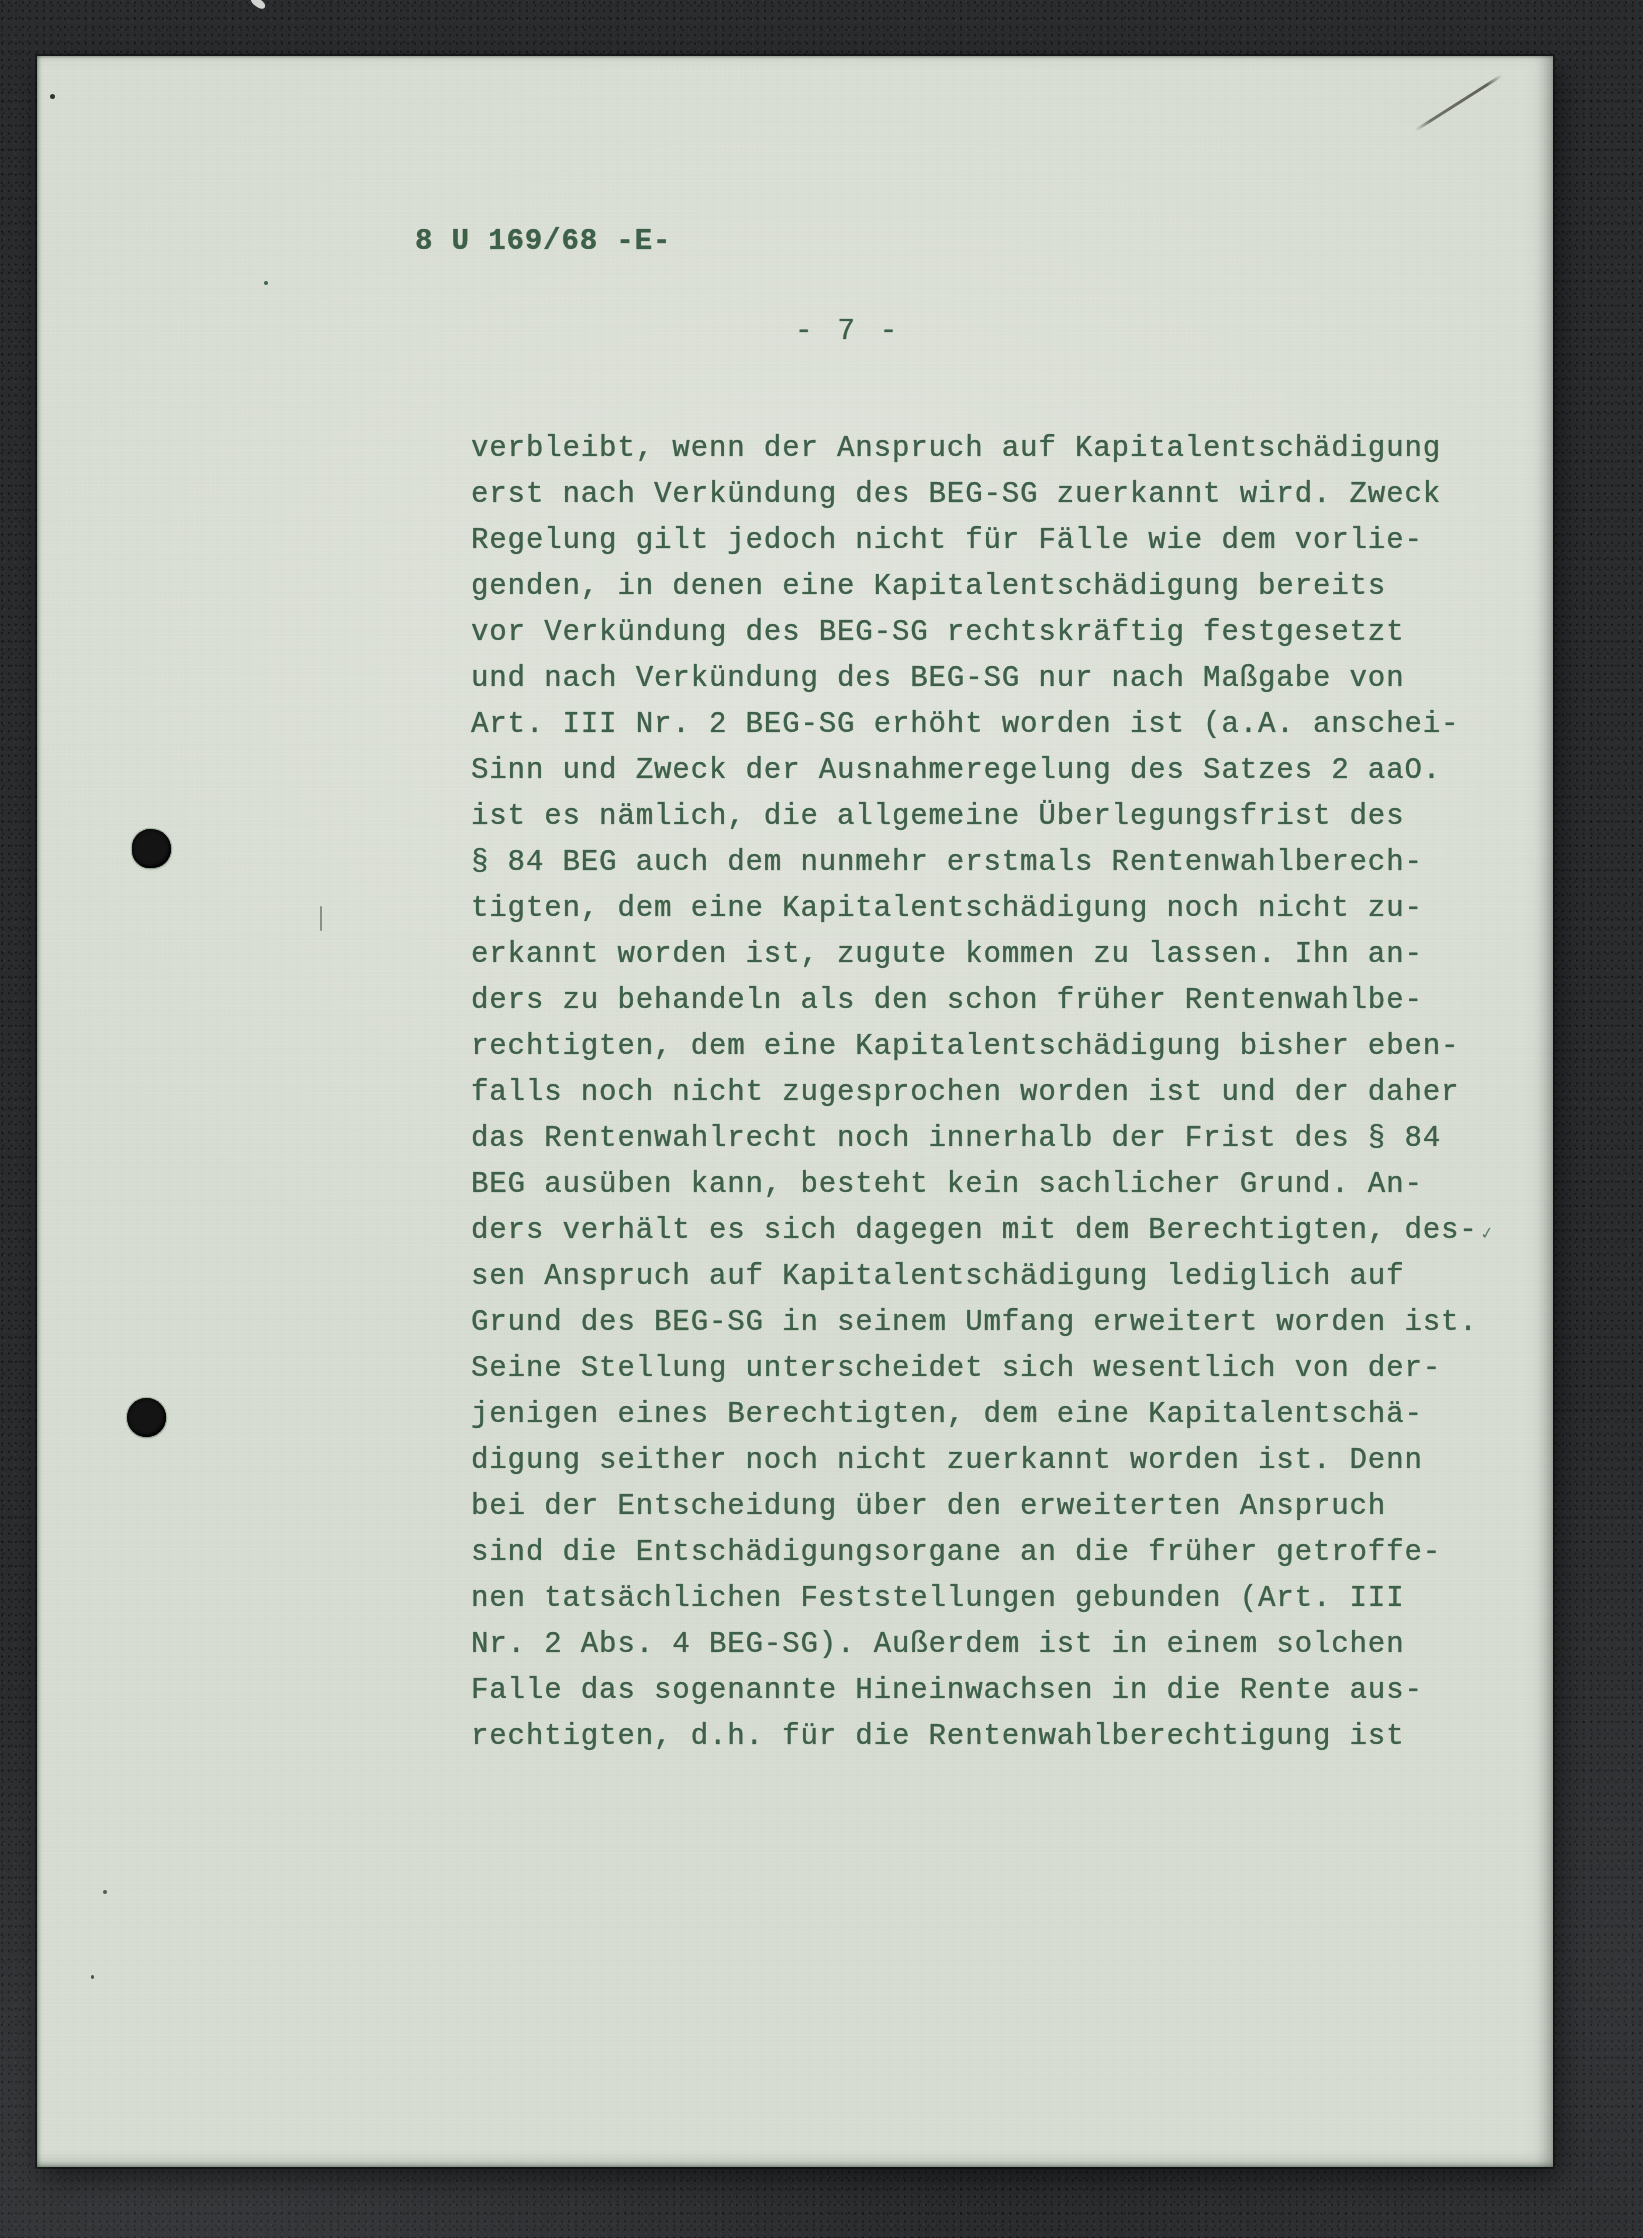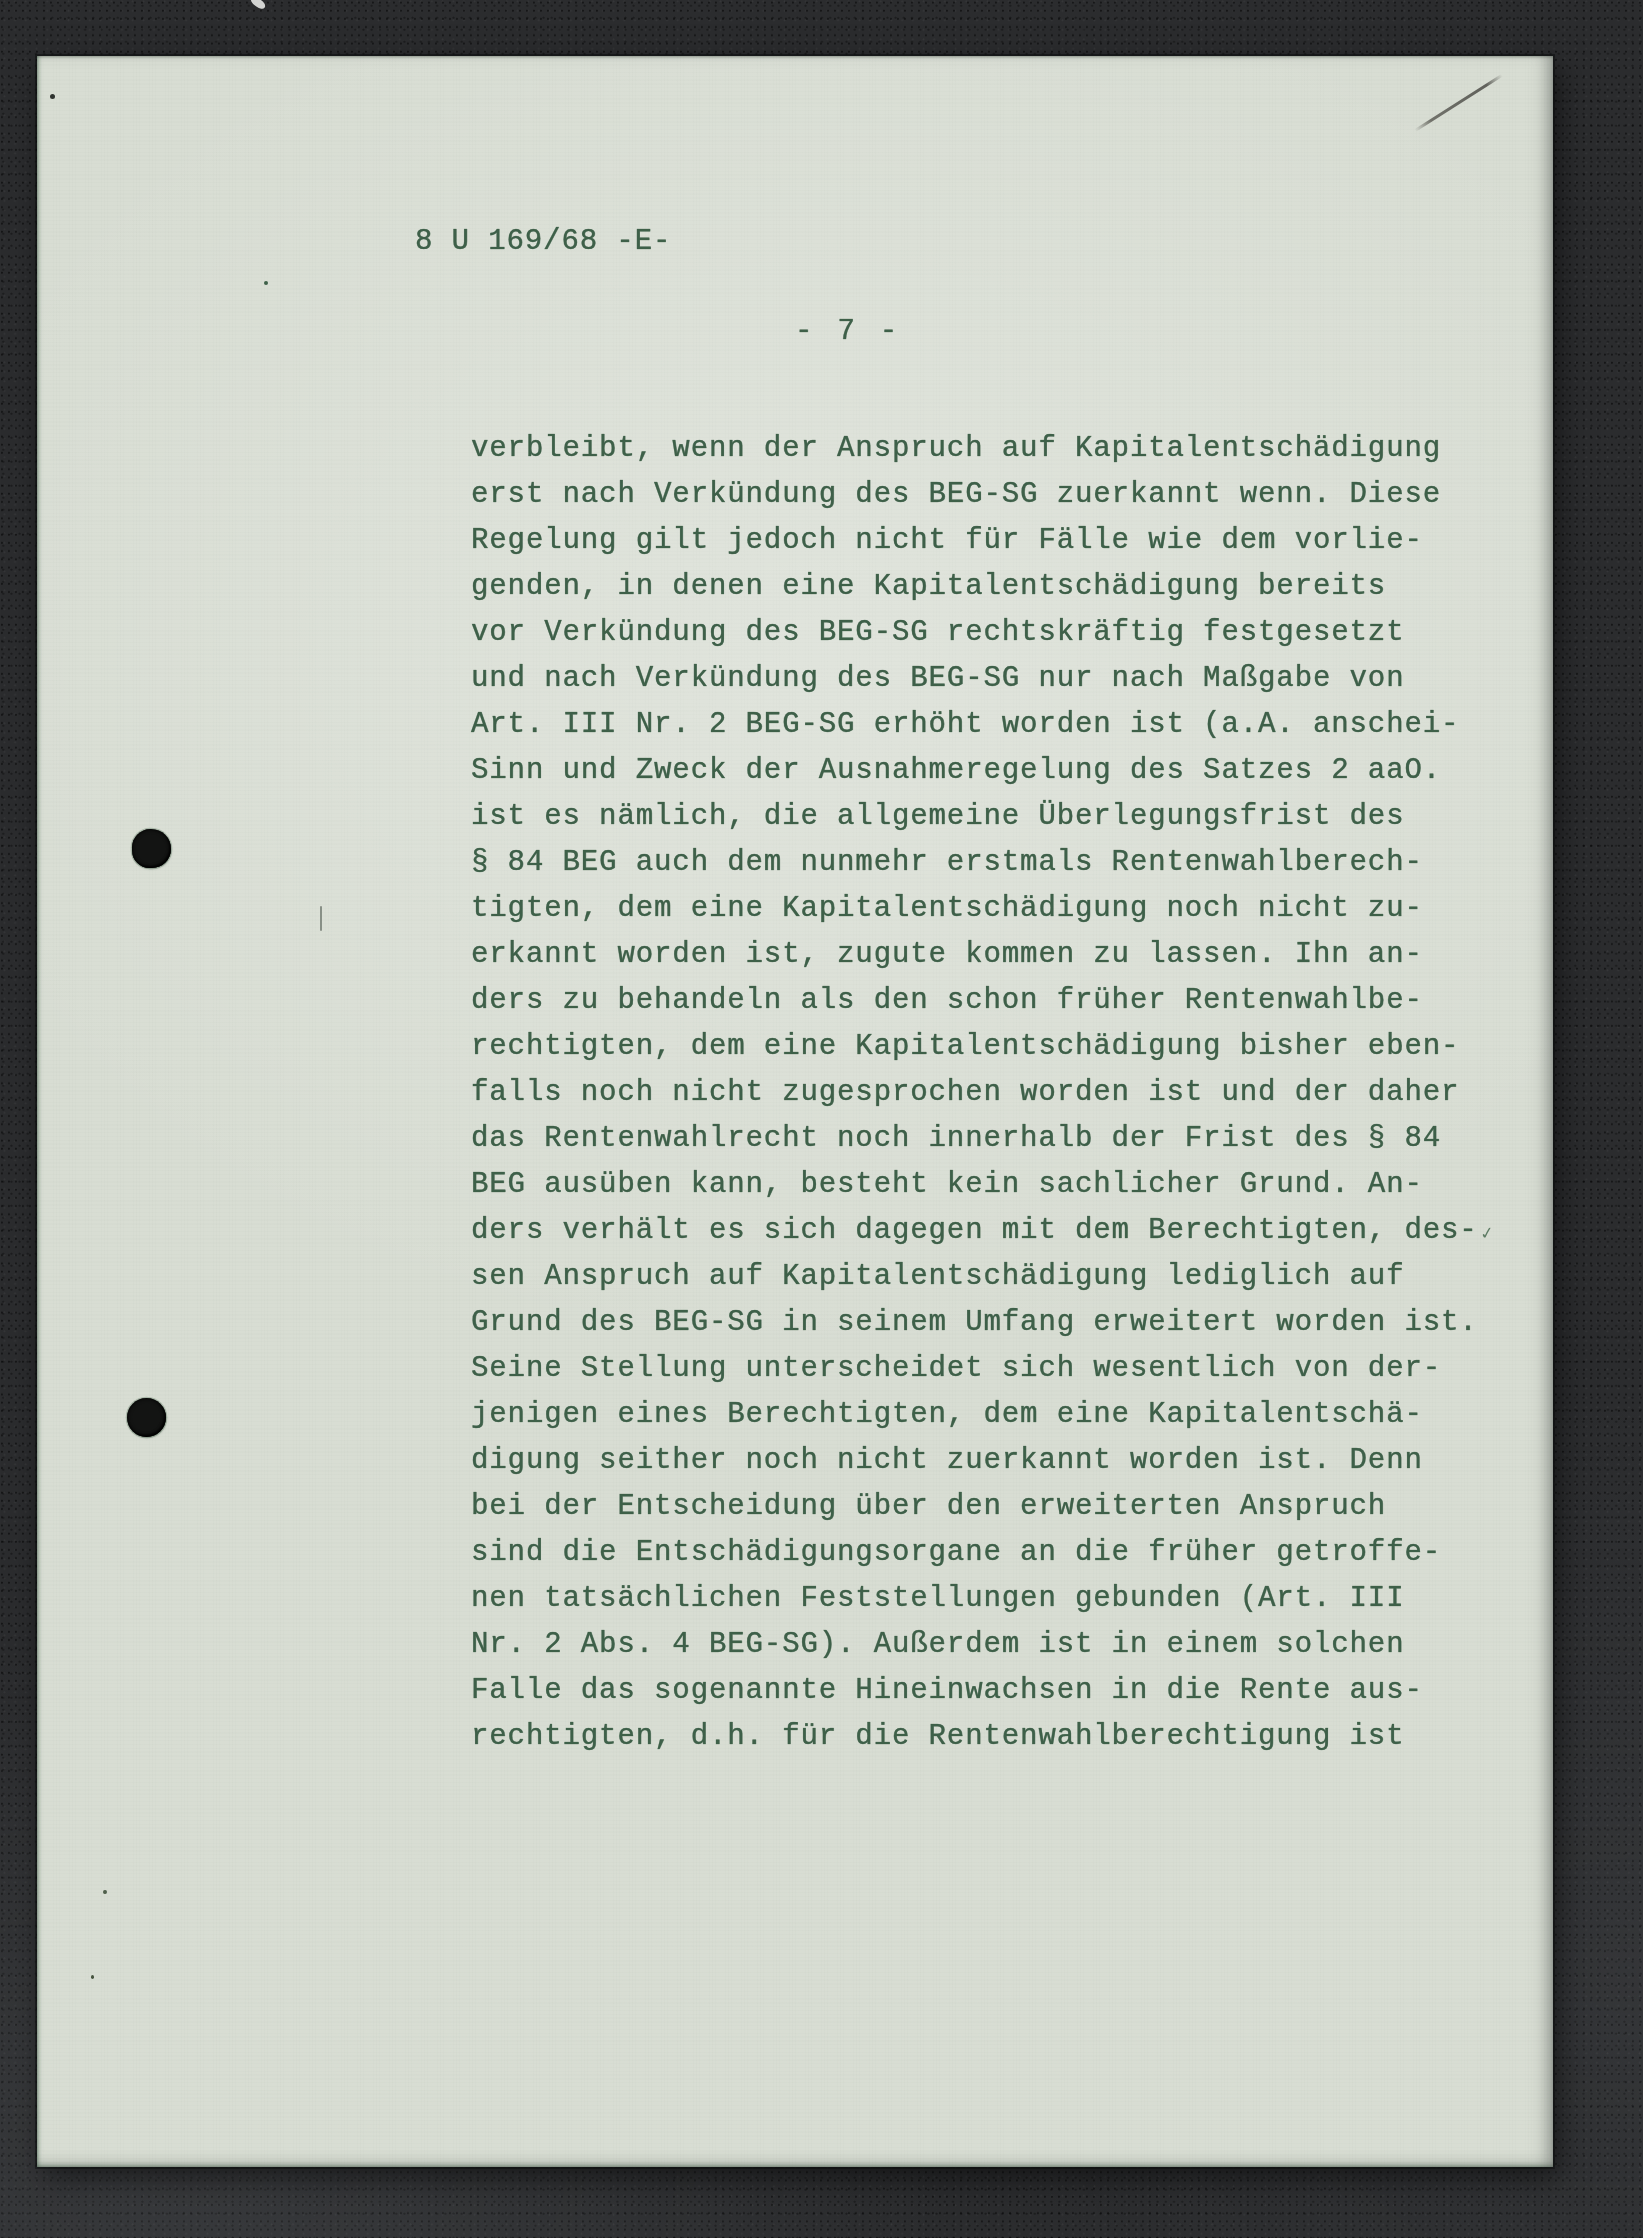--- a/index.html
+++ b/index.html
@@ -52,20 +52,21 @@
     white-space: pre;
   }
 
   .case-ref {
     position: absolute;
     left: 378px;
     top: 168px;
     font-size: 29px;
     letter-spacing: 0.9px;
     line-height: 35px;
+    font-weight: bold;
   }
 
   .page-num {
     position: absolute;
     left: 758px;
     top: 258px;
     font-size: 29px;
     letter-spacing: 3.8px;
     line-height: 35px;
   }
@@ -159,21 +160,21 @@
 <div class="white-mark"></div>
 
 <div class="paper">
 
   <div class="case-ref ink">8 U 169/68 -E-</div>
 
   <div class="page-num ink">- 7 -</div>
 
   <div class="body-text">
       <div class="tline ink">verbleibt, wenn der Anspruch auf Kapitalentschädigung</div>
-      <div class="tline ink">erst nach Verkündung des BEG-SG zuerkannt wenn. Diese</div>
+      <div class="tline ink">erst nach Verkündung des BEG-SG zuerkannt wird. Zweck</div>
       <div class="tline ink">Regelung gilt jedoch nicht für Fälle wie dem vorlie-</div>
       <div class="tline ink">genden, in denen eine Kapitalentschädigung bereits</div>
       <div class="tline ink">vor Verkündung des BEG-SG rechtskräftig festgesetzt</div>
       <div class="tline ink">und nach Verkündung des BEG-SG nur nach Maßgabe von</div>
       <div class="tline ink">Art. III Nr. 2 BEG-SG erhöht worden ist (a.A. anschei-</div>
       <div class="tline ink">Sinn und Zweck der Ausnahmeregelung des Satzes 2 aaO.</div>
       <div class="tline ink">ist es nämlich, die allgemeine Überlegungsfrist des</div>
       <div class="tline ink">§ 84 BEG auch dem nunmehr erstmals Rentenwahlberech-</div>
       <div class="tline ink">tigten, dem eine Kapitalentschädigung noch nicht zu-</div>
       <div class="tline ink">erkannt worden ist, zugute kommen zu lassen. Ihn an-</div>

